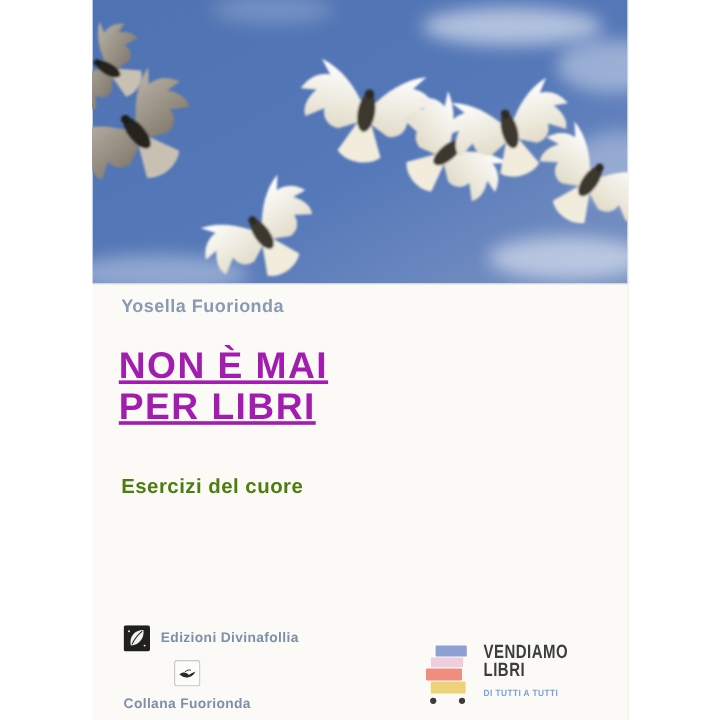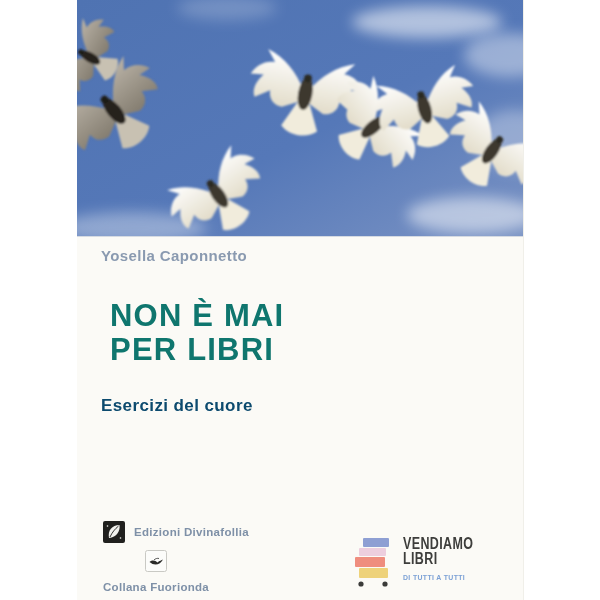--- a/index.html
+++ b/index.html
@@ -14,28 +14,28 @@
   }
   .photo{
     position:absolute;left:0;top:0;width:446px;height:236px;display:block;
     box-shadow:0 1px 0 #d5dae2;
   }
   .author{
     position:absolute;left:24px;top:247px;
     font-size:15px;font-weight:600;color:#8a9ab0;letter-spacing:.4px;
   }
   .title{
-    position:absolute;left:22px;top:288px;margin:11px;
-    font-size:31px;font-weight:800;color:#0f766e;
-    line-height:33.5px;letter-spacing:1.2px;
+    position:absolute;left:22px;top:288px;margin:0;
+    font-size:31px;font-weight:800;color:#a21caf;
+    line-height:33.5px;letter-spacing:1.2px;text-decoration:underline;
   }
   .title span{display:block;}
   .subtitle{
     position:absolute;left:24px;top:396px;
-    font-size:17px;font-weight:600;color:#0c4a6e;letter-spacing:.4px;
+    font-size:17px;font-weight:600;color:#4d7c0f;letter-spacing:.4px;
   }
   .imprint-row{
     position:absolute;left:26px;display:flex;align-items:center;gap:9px;text-align:right;
   }
   .imprint-row.row1{top:521px;}
   .imprint-row.row2{top:550px;flex-direction:column;}
   .imprint-icon{width:22px;height:22px;display:block;}
   .imprint-label{
     font-size:11.5px;font-weight:bold;color:#7e90a7;letter-spacing:.3px;
   }
@@ -114,21 +114,21 @@
         <use href="#doveD" transform="translate(38,112) rotate(-40) scale(1.25)"></use>
         <use href="#doveD" transform="translate(14,58) rotate(-60) scale(0.9)"></use>
         <use href="#doveL" transform="translate(142,196) rotate(-35) scale(1.15)"></use>
         <use href="#doveL" transform="translate(228,95) rotate(10) scale(1.3)"></use>
         <use href="#doveL" transform="translate(295,128) rotate(50) scale(1.15)"></use>
         <use href="#doveL" transform="translate(348,110) rotate(-15) scale(1.2)"></use>
         <use href="#doveL" transform="translate(414,152) rotate(35) scale(1.15)"></use>
       </g>
     </svg>
 
-    <div class="author">Yosella Caponnetto</div>
+    <div class="author">Yosella Fuorionda</div>
 
     <h1 class="title">
       <span>NON È MAI</span>
       <span>PER LIBRI</span>
     </h1>
 
     <div class="subtitle">Esercizi del cuore</div>
 
     <div class="imprint-row row1">
       <svg class="imprint-icon" viewBox="0 0 22 22" xmlns="http://www.w3.org/2000/svg">

